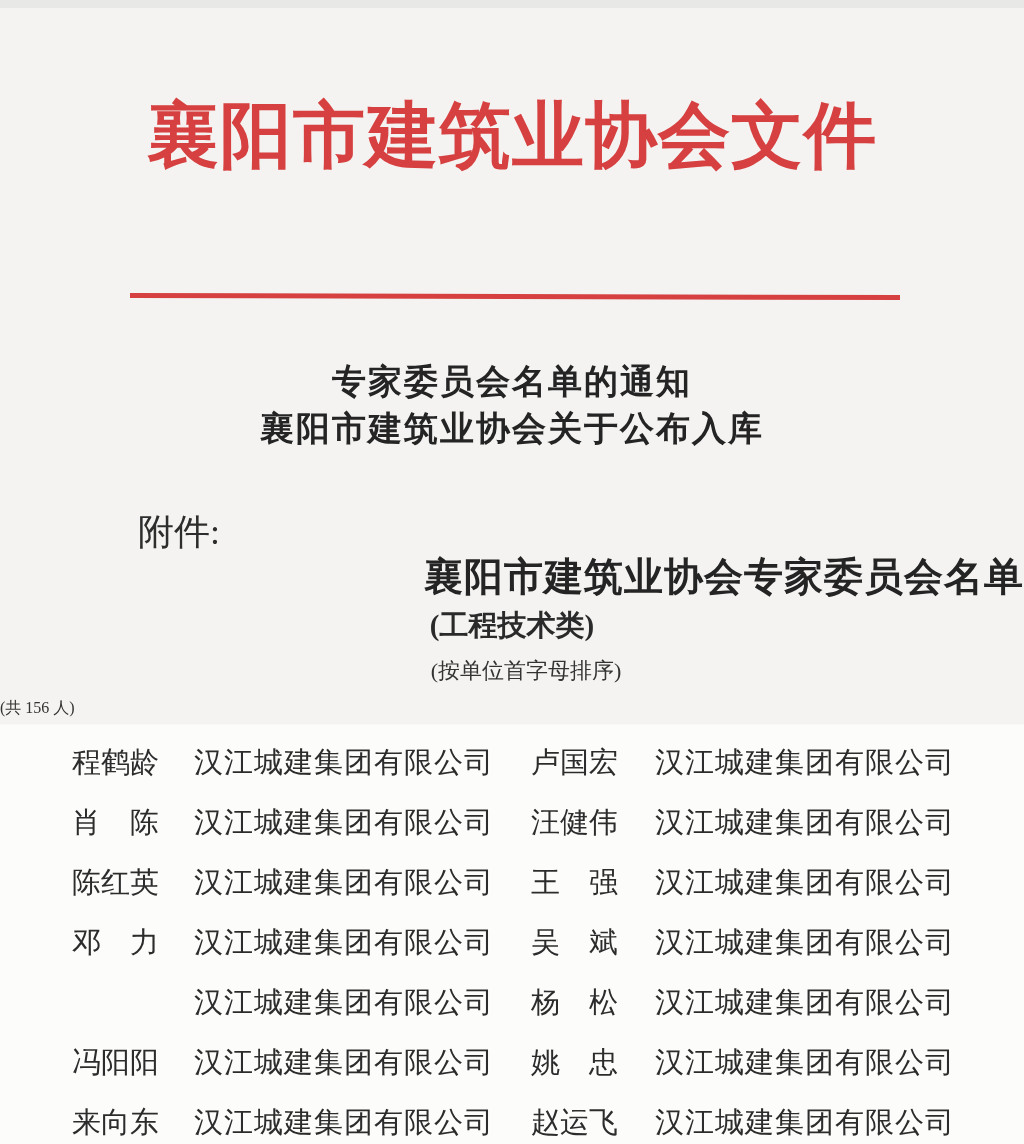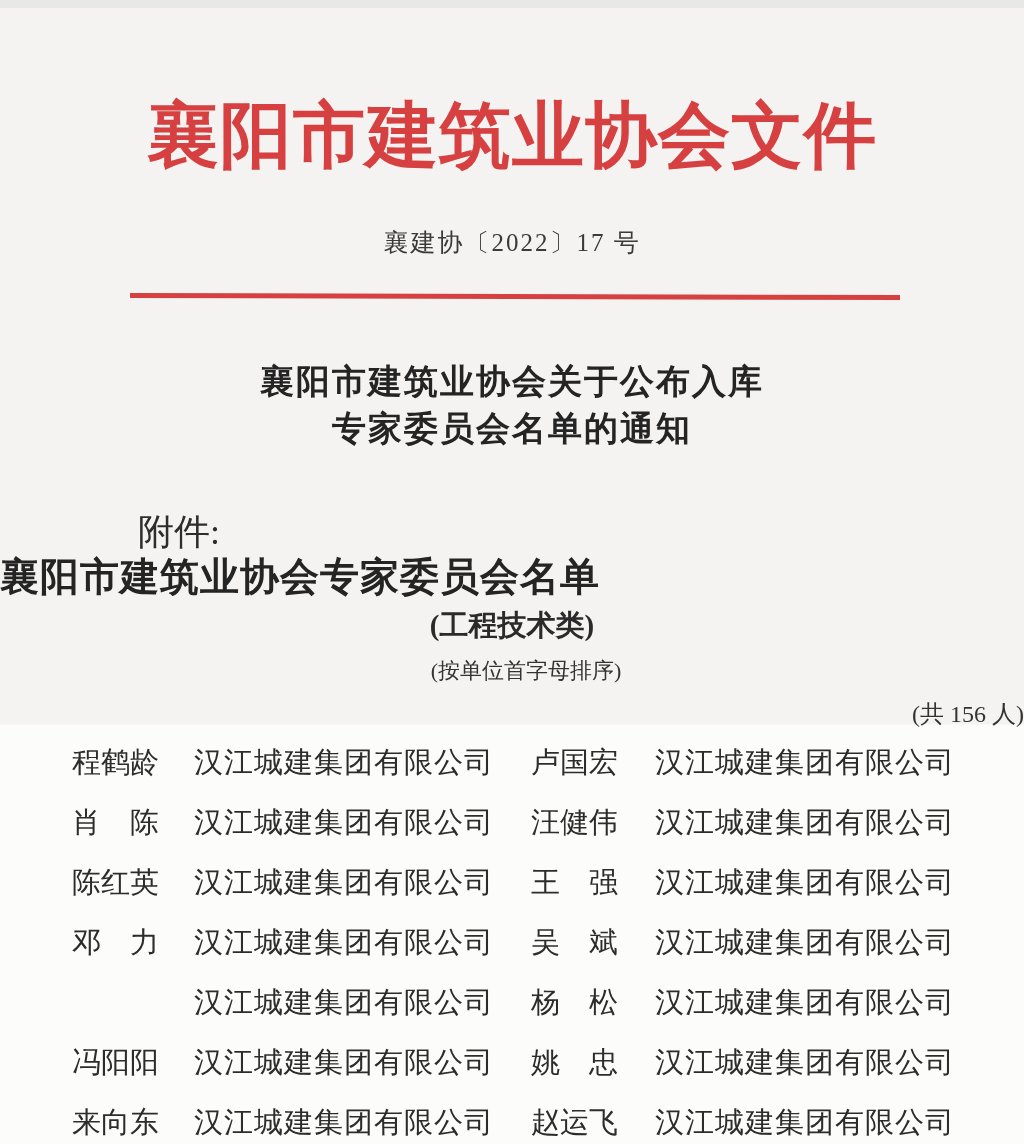--- a/index.html
+++ b/index.html
@@ -68,21 +68,21 @@
     top: 500px;
     left: 138px;
     font-size: 36px;
     color: #2d2d2d;
   }
   .list-title {
     position: absolute;
     top: 542px;
     left: 0;
     right: 0;
-    text-align: left;
+    text-align: right;
     font-size: 39px;
     font-weight: bold;
     letter-spacing: 1px;
     color: #242424;
   }
   .list-category {
     position: absolute;
     top: 598px;
     left: 0;
     right: 0;
@@ -99,22 +99,22 @@
     text-align: center;
     font-size: 22px;
     color: #333333;
     padding-left: 28px;
   }
   .list-count {
     position: absolute;
     top: 690px;
     left: 0;
     right: 0;
-    text-align: right;
-    font-size: 24px;
+    text-align: left;
+    font-size: 16px;
     color: #333333;
   }
   .roster {
     position: absolute;
     top: 724px;
     left: 0;
     right: 0;
     bottom: 0;
   }
   .row {
@@ -134,27 +134,26 @@
   .name-right  { left: 531px; width: 90px; }
   .org-right   { left: 655px; letter-spacing: 1px; }
 </style>
 </head>
 <body>
 
 <div class="page">
 
   <div class="org-title">襄阳市建筑业协会文件</div>
 
-  <div class="doc-number">襄建协〔2022〕17 号</div>
 
   <div class="red-rule"></div>
 
   <div class="notice-title">
+    <div>专家委员会名单的通知</div>
     <div>襄阳市建筑业协会关于公布入库</div>
-    <div>专家委员会名单的通知</div>
   </div>
 
   <div class="attachment-label">附件:</div>
 
   <div class="list-title">襄阳市建筑业协会专家委员会名单</div>
 
   <div class="list-category">(工程技术类)</div>
 
   <div class="list-sort">(按单位首字母排序)</div>
 

